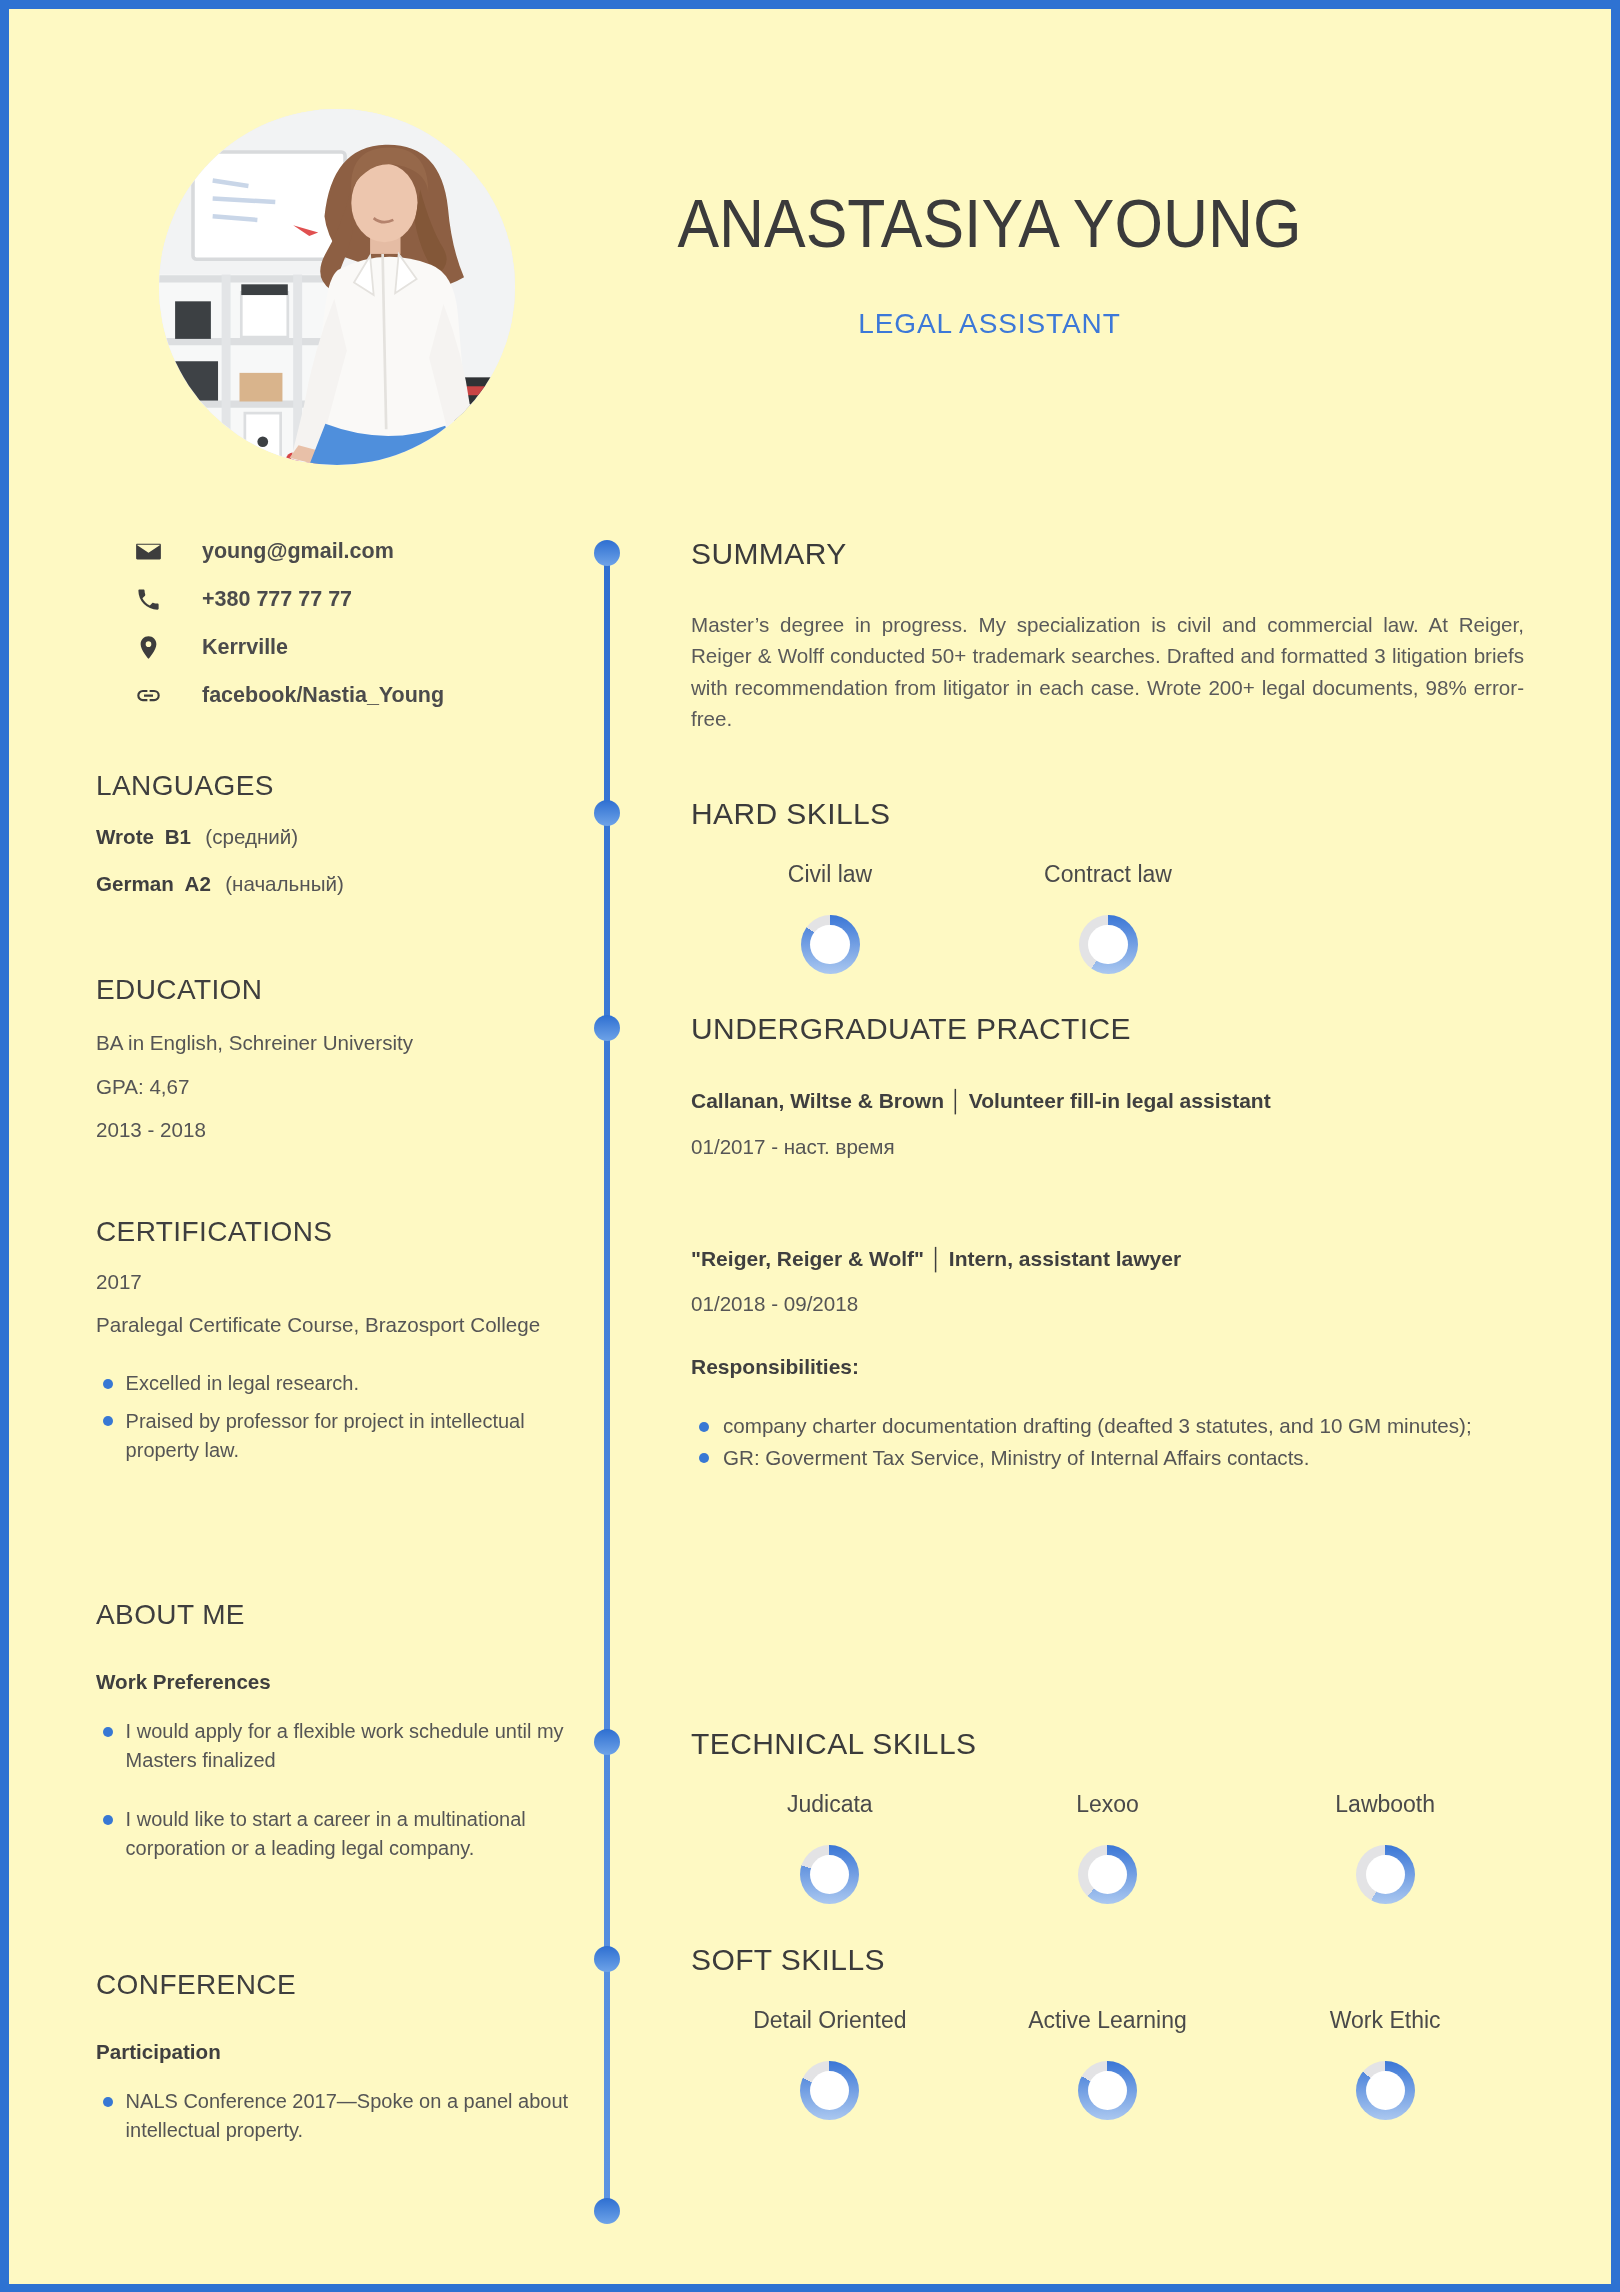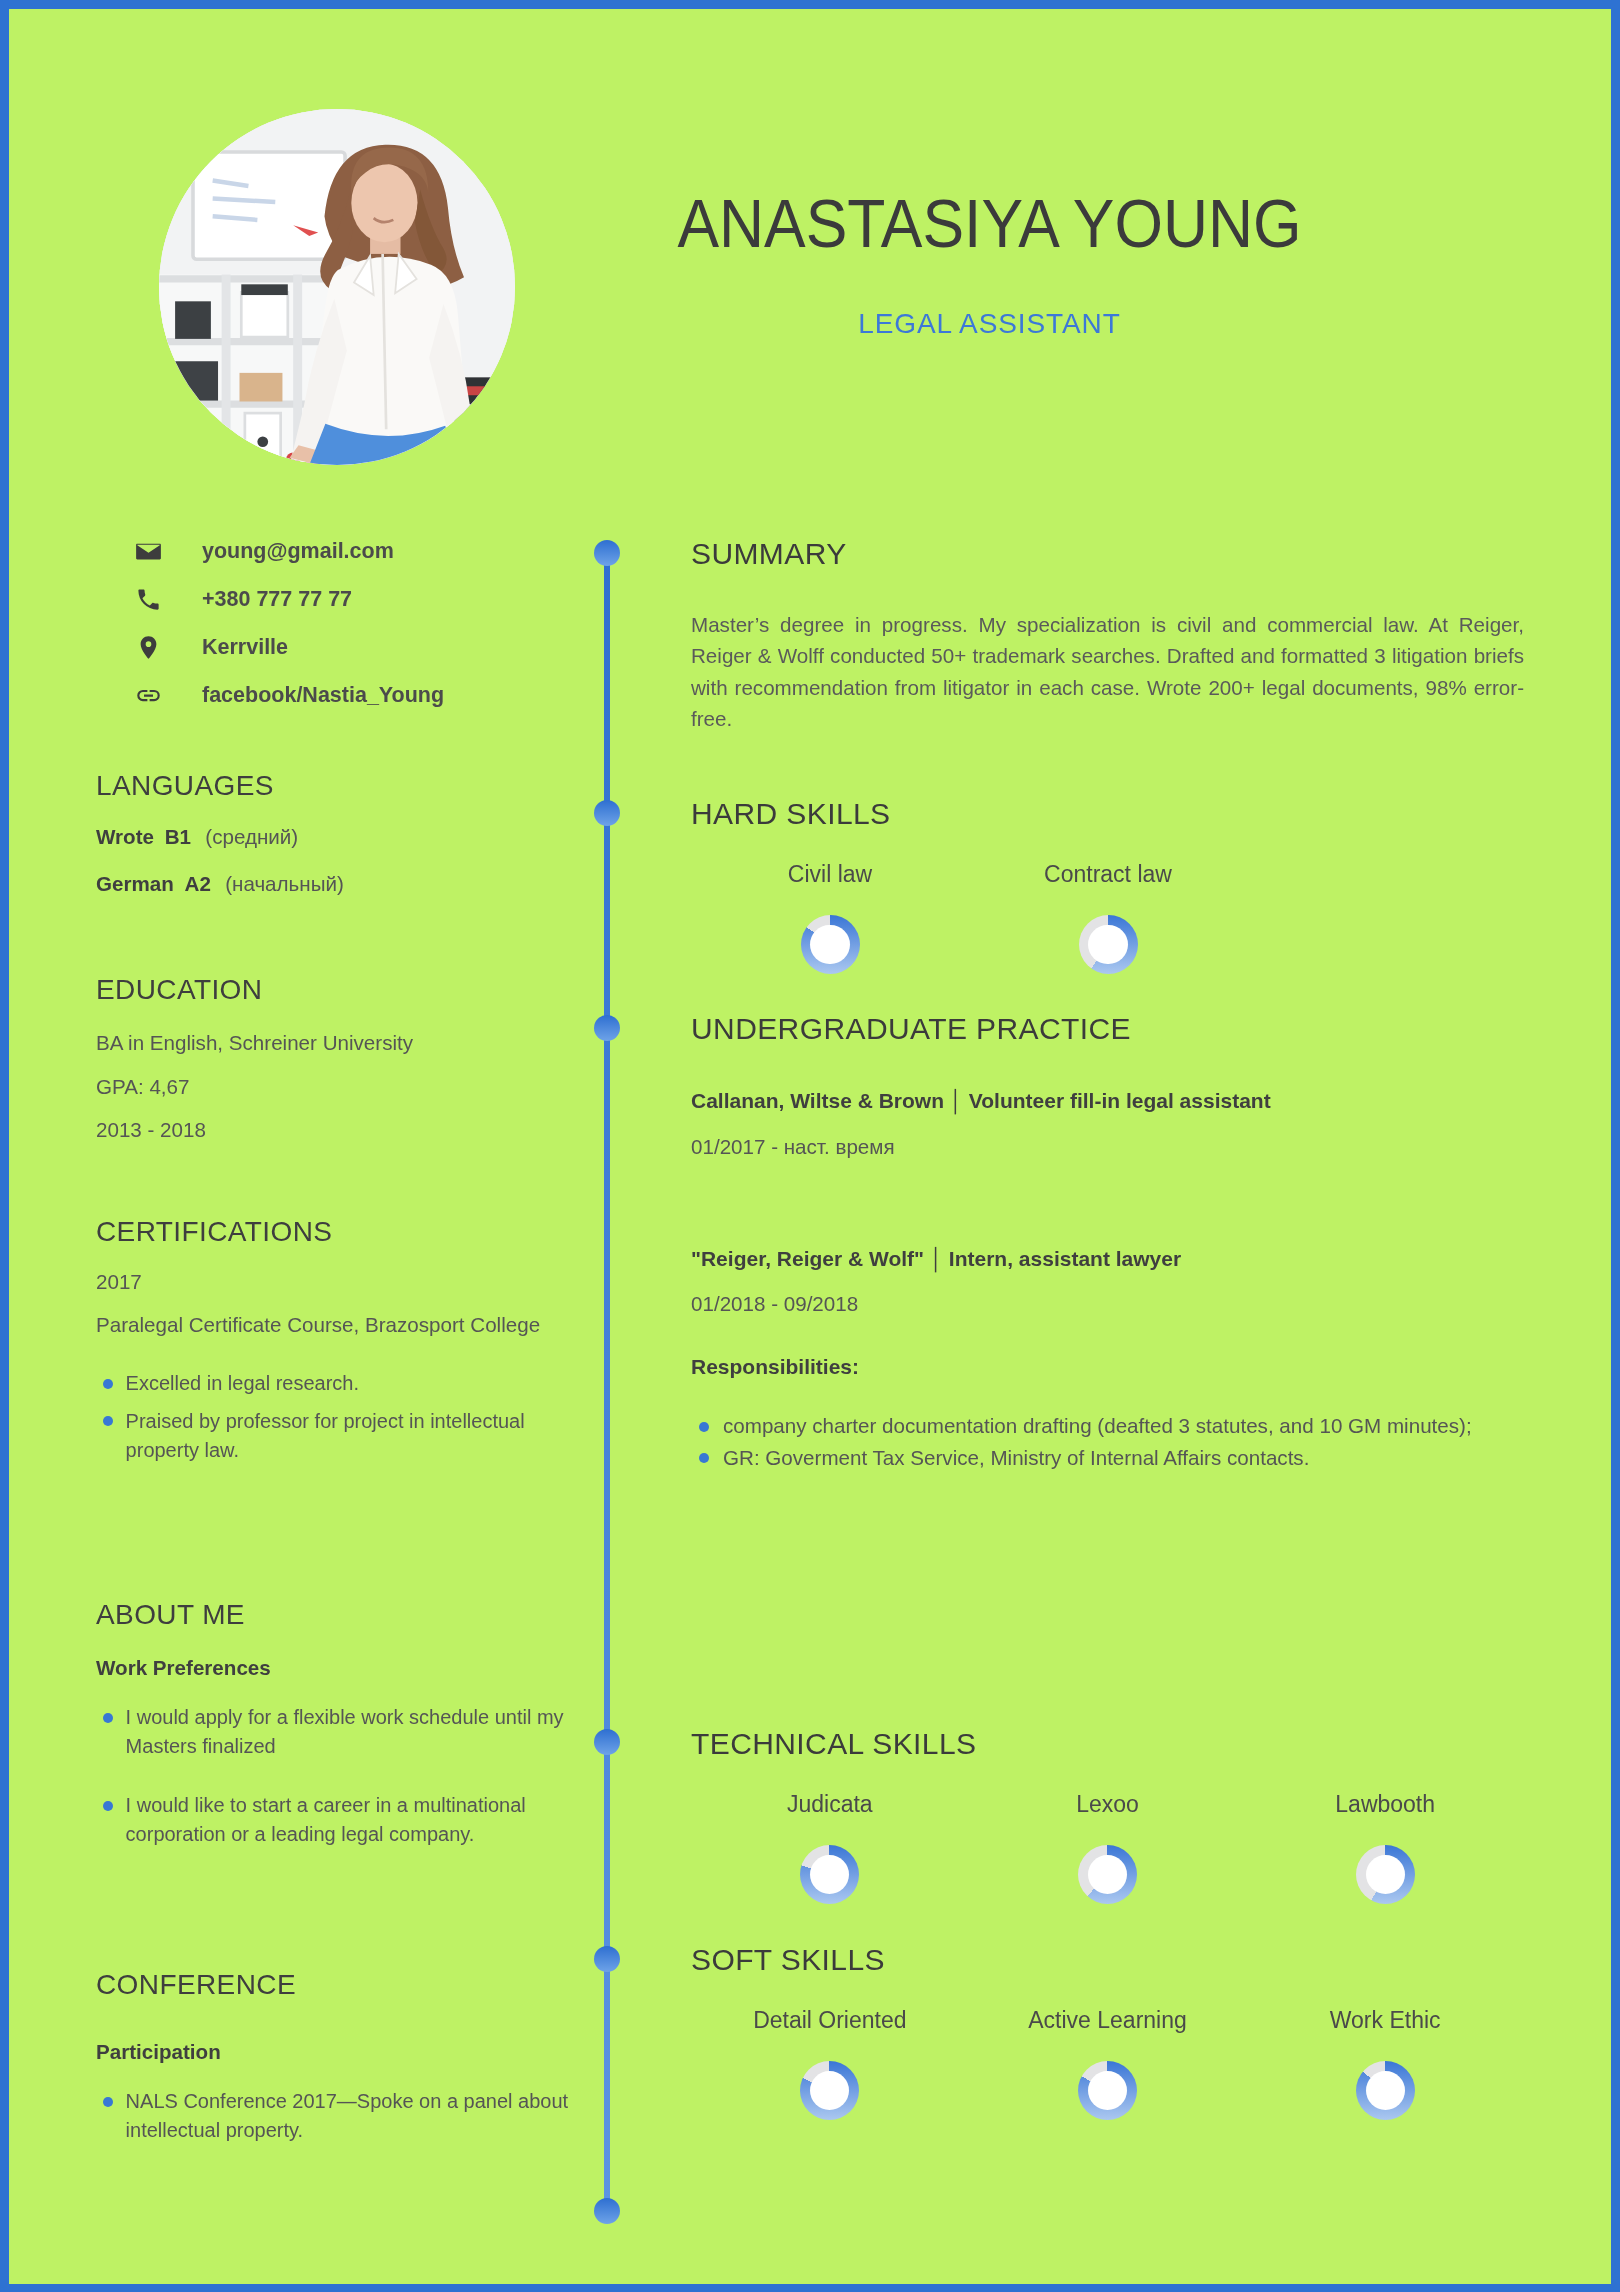--- a/index.html
+++ b/index.html
@@ -1,20 +1,20 @@
 <!DOCTYPE html>
 <html style="font-size:14.3px"><head>
 <meta charset="utf-8">
 <style>
   html,body{margin:0;padding:0;background:#888;}
   *{box-sizing:border-box;}
   .page{
     position:relative;
     width:1620px;height:2293px;
-    background:#bef264;
+    background:#fef9c3;
     border:9px solid #2e72d2;
     font-family:"Liberation Sans", sans-serif;
     overflow:hidden;
   }
   
   .photo{
     position:absolute;left:150px;top:100px;width:356px;height:356px;
     border-radius:50%;overflow:hidden;background:#eef0f1;
   }
   
@@ -227,21 +227,21 @@
         <div>Paralegal Certificate Course, Brazosport College</div>
       </div>
     <ul class="blist" style="margin-top:32px">
         <li>Excelled in legal research.</li>
         <li>Praised by professor for project in intellectual property law.</li>
       </ul>
   </div>
 
   <div class="lsection" style="left:87px;top:1590px">
     <h2>ABOUT ME</h2>
-    <div class="sub-bold" style="margin-top:25px">Work Preferences</div>
+    <div class="sub-bold" style="margin-top:39px">Work Preferences</div>
     <ul class="blist spaced" style="margin-top:23px">
         <li>I would apply for a flexible work schedule until my Masters finalized</li>
         <li>I would like to start a career in a multinational corporation or a leading legal company.</li>
       </ul>
   </div>
 
   <div class="lsection" style="left:87px;top:1960px">
     <h2>CONFERENCE</h2>
     <div class="sub-bold" style="margin-top:39px">Participation</div>
     <ul class="blist" style="margin-top:23px">

